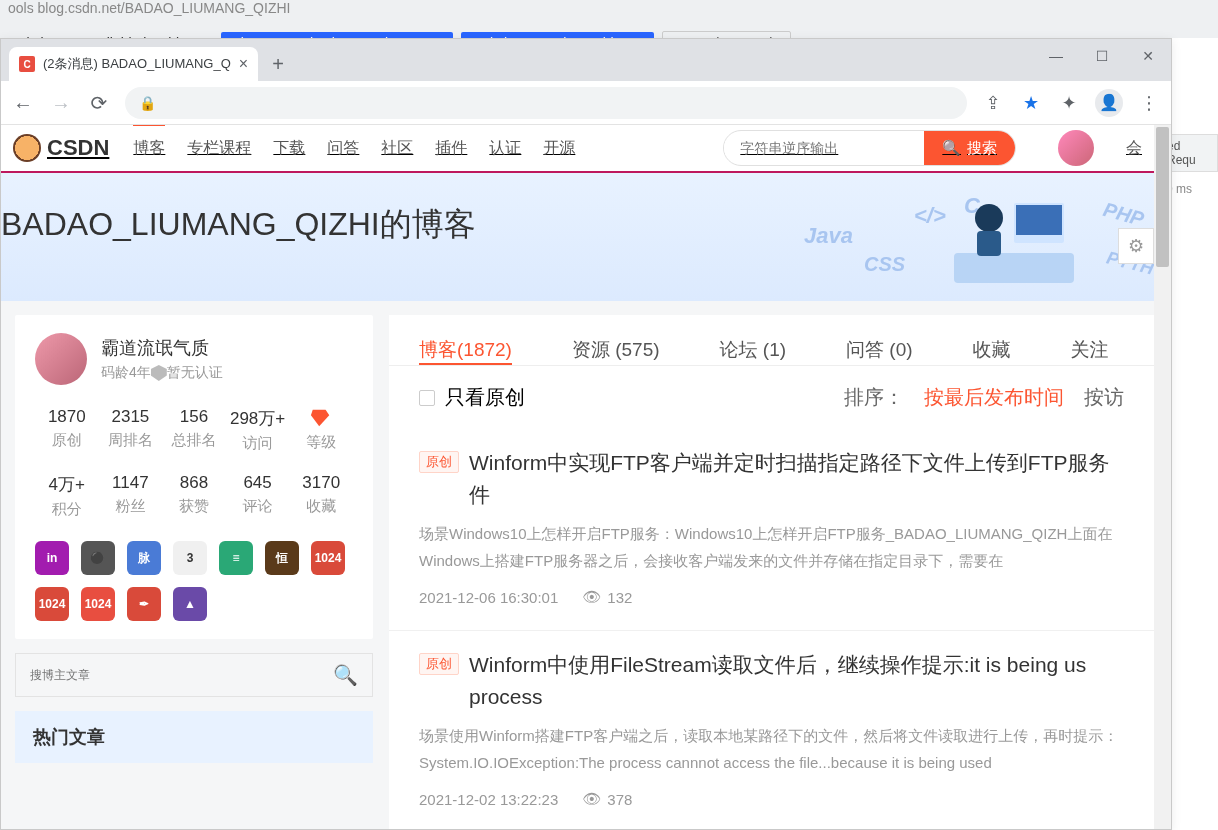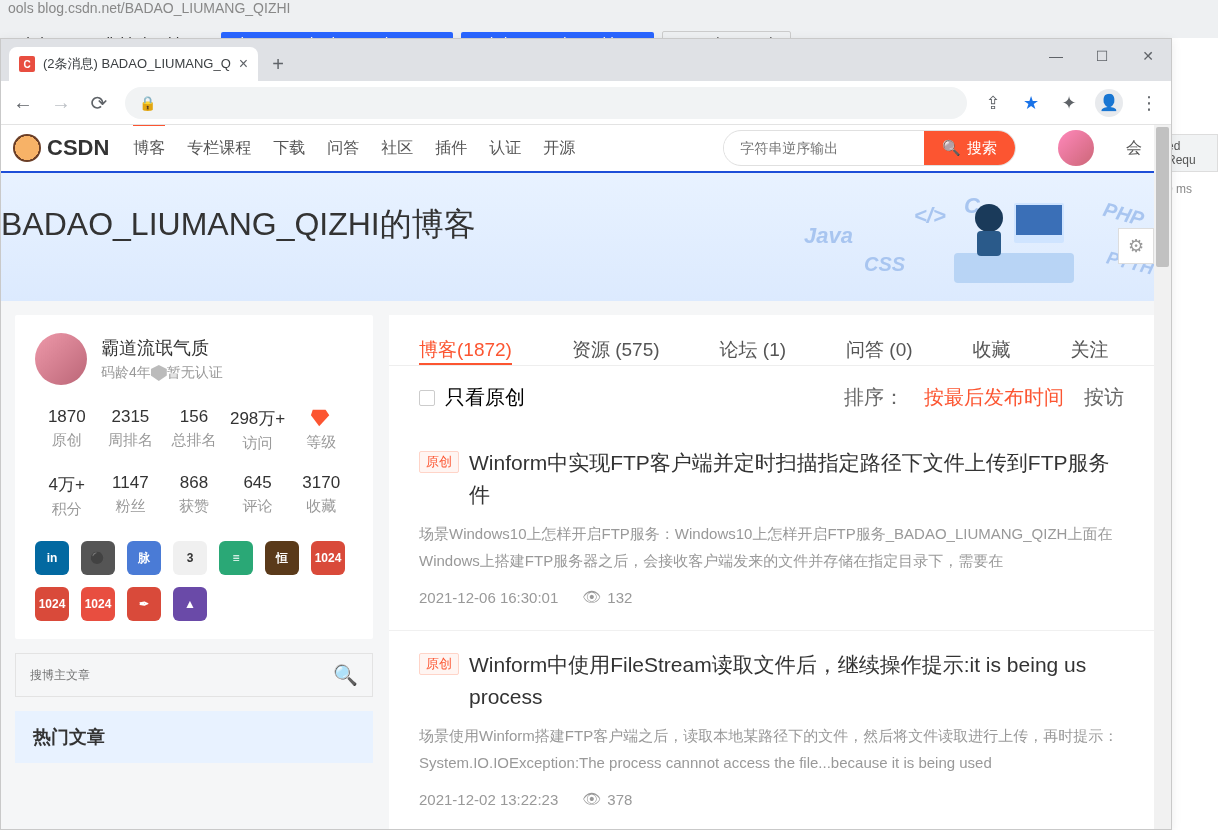--- a/index.html
+++ b/index.html
@@ -33,21 +33,21 @@
 .omnibox .url .path { color:#5f6368;}
 .toolbar-icon { color:#5f6368; font-size:18px; cursor:pointer; width:24px; text-align:center;}
 .toolbar-icon.star { color:#1a73e8; }
 .toolbar-icon.profile { width:28px; height:28px; background:#e8eaed; border-radius:50%; display:flex; align-items:center; justify-content:center; font-size:16px;}
 
 .page { flex:1; display:flex; position:relative; overflow:hidden; }
 .page-content { flex:1; overflow-y:auto; }
 .scrollbar-track { width:17px; background:#f1f1f1; position:relative;}
 .scrollbar-thumb { position:absolute; left:2px; right:2px; top:2px; height:140px; background:#c1c1c1; border-radius:2px;}
 
-.site-nav { height:48px; background:#fff; border-bottom:2px solid #1d4ed8; display:flex; align-items:center; padding:0 12px; gap:24px; position:relative;}
+.site-nav { height:48px; background:#fff; border-bottom:2px solid #be185d; display:flex; align-items:center; padding:0 12px; gap:24px; position:relative;text-decoration:underline;}
 .logo { display:flex; align-items:center; gap:6px; font-weight:bold; color:#333; font-size:22px;}
 .logo .monkey { width:28px; height:28px; border-radius:50%; background:radial-gradient(circle,#f7b267 60%,#6b3e26 61%); position:relative;}
 .nav-links { display:flex; gap:22px; }
 .nav-links span { font-size:16px; color:#555; cursor:pointer;}
 .nav-links span.active { border-top:3px solid #fc5531; padding-top:12px; margin-top:-15px;}
 .search-wrap { margin-left:auto; display:flex; align-items:center; height:36px; border:1px solid #e0e0e0; border-radius:18px; overflow:hidden;}
 .search-wrap input { border:none; outline:none; padding:0 16px; width:200px; font-size:14px; color:#999;}
 .search-wrap button { background:#fc5531; color:#fff; border:none; height:36px; padding:0 18px; font-size:15px; cursor:pointer; display:flex; align-items:center; gap:6px;}
 .avatar-small { width:36px; height:36px; border-radius:50%; background:linear-gradient(135deg,#f8b,#c67); margin-left:18px;}
 .nav-truncated { font-size:16px; color:#555; margin-left:8px;}
@@ -249,21 +249,21 @@
                 <div>
                   <div class="num">645</div>
                   <div class="lbl">评论</div>
                 </div>
                 <div>
                   <div class="num">3170</div>
                   <div class="lbl">收藏</div>
                 </div>
               </div>
             <div class="badges" id="badges">
-                <span class="badge" style="background: #0369a1;">in</span>
+                <span class="badge" style="background: #a21caf;">in</span>
                 <span class="badge" style="background: rgb(85, 85, 85);">⚫</span>
                 <span class="badge" style="background: rgb(74, 123, 214);">脉</span>
                 <span class="badge" style="background: rgb(240, 240, 240); color: rgb(51, 51, 51);">3</span>
                 <span class="badge" style="background: rgb(42, 168, 118);">≡</span>
                 <span class="badge" style="background: rgb(90, 58, 26);">恒</span>
                 <span class="badge" style="background: rgb(217, 74, 58);">1024</span>
                 <span class="badge" style="background: rgb(217, 74, 58);">1024</span>
                 <span class="badge" style="background: rgb(232, 78, 64);">1024</span>
                 <span class="badge" style="background: rgb(217, 74, 58);">✒</span>
                 <span class="badge" style="background: rgb(106, 74, 168);">▲</span>

